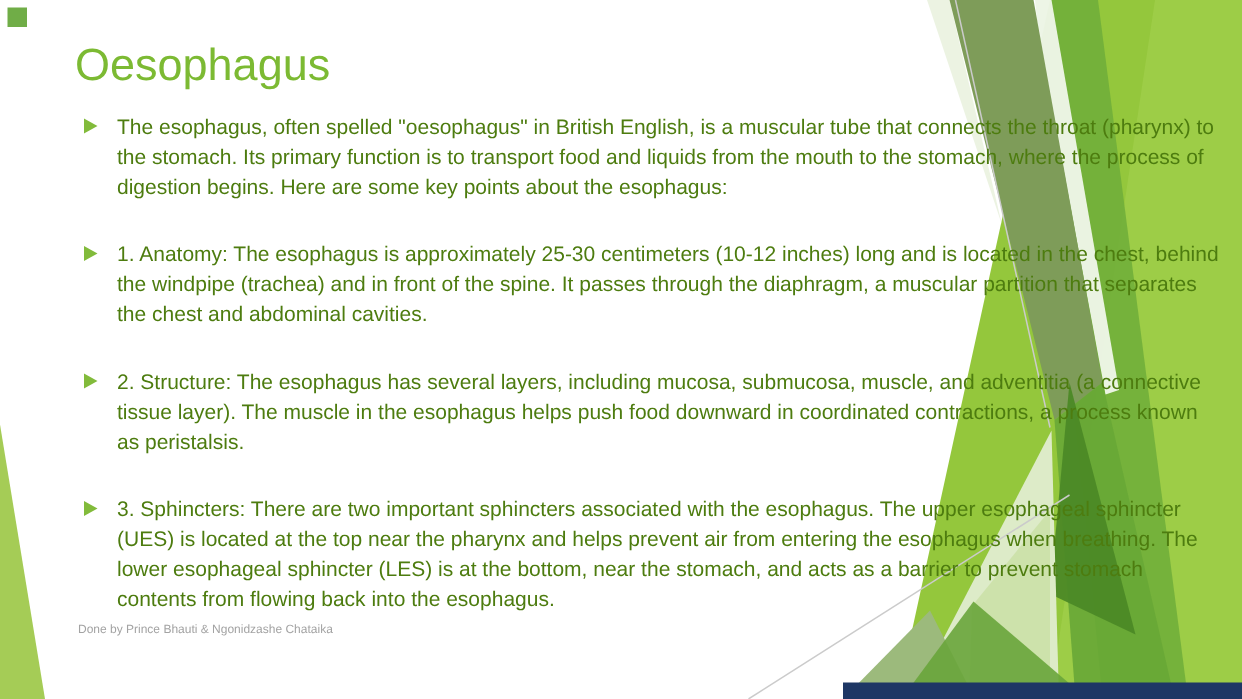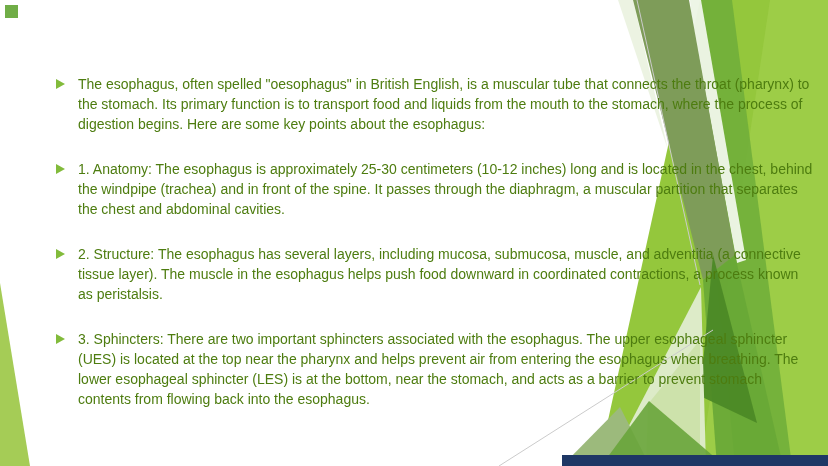--- a/index.html
+++ b/index.html
@@ -82,34 +82,36 @@
 
     <path d="M637,0 L700,285" fill="none" stroke-width="1" stroke="#CBCBCB"></path>
     <path d="M713,330 L499,466" fill="none" stroke-width="1" stroke="#CBCBCB"></path>
 
     <polygon points="0,283 30,466 0,466" fill="#A5CC56"></polygon>
 
     <rect x="5" y="5" width="13" height="13" fill="#70AD47"></rect>
     <rect x="562" y="455" width="266" height="11" fill="#1E3765"></rect>
   </svg>
 
+  <h1 class="title">Oesophagus</h1>
 
   <ul class="bullets">
     <li class="bullet">
       <span class="arrow"></span>
       <span>The esophagus, often spelled "oesophagus" in British English, is a muscular tube that connects the throat (pharynx) to the stomach. Its primary function is to transport food and liquids from the mouth to the stomach, where the process of digestion begins. Here are some key points about the esophagus:</span>
     </li>
     <li class="bullet">
       <span class="arrow"></span>
       <span>1. Anatomy: The esophagus is approximately 25-30 centimeters (10-12 inches) long and is located in the chest, behind the windpipe (trachea) and in front of the spine. It passes through the diaphragm, a muscular partition that separates the chest and abdominal cavities.</span>
     </li>
     <li class="bullet">
       <span class="arrow"></span>
       <span>2. Structure: The esophagus has several layers, including mucosa, submucosa, muscle, and adventitia (a connective tissue layer). The muscle in the esophagus helps push food downward in coordinated contractions, a process known as peristalsis.</span>
     </li>
     <li class="bullet">
       <span class="arrow"></span>
       <span>3. Sphincters: There are two important sphincters associated with the esophagus. The upper esophageal sphincter (UES) is located at the top near the pharynx and helps prevent air from entering the esophagus when breathing. The lower esophageal sphincter (LES) is at the bottom, near the stomach, and acts as a barrier to prevent stomach contents from flowing back into the esophagus.</span>
     </li>
   </ul>
 
+  <div class="footer">Done by Prince Bhauti &amp; Ngonidzashe Chataika</div>
 
 </div>
 
 </body></html>

